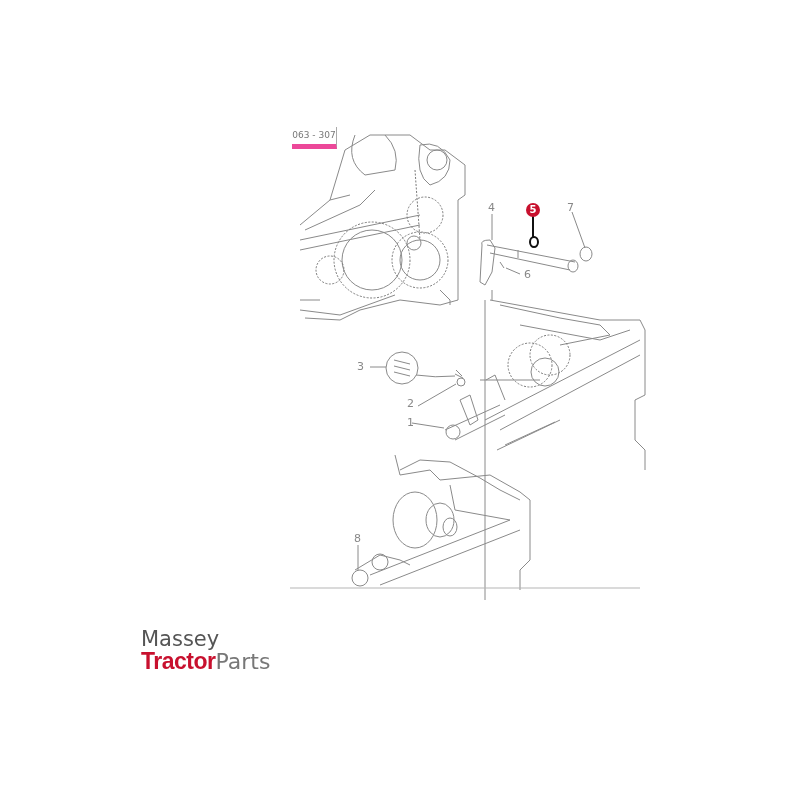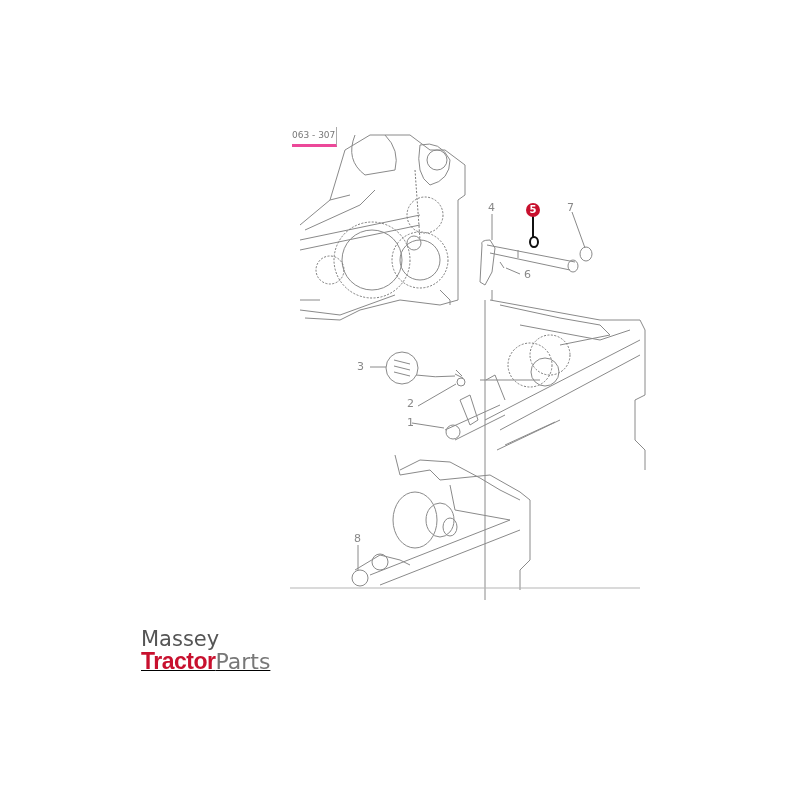--- a/index.html
+++ b/index.html
@@ -1,23 +1,23 @@
 <!DOCTYPE html>
 <html><head>
 <meta charset="utf-8">
 <style>
   html, body { margin: 0; padding: 0; background: #ffffff; }
   body { width: 800px; height: 800px; position: relative; overflow: hidden; font-family: "Liberation Sans", sans-serif; }
   .canvas { position: absolute; left: 0; top: 0; width: 800px; height: 800px; }
-  .ref-box { position: absolute; left: 292px; top: 127px; width: 44px; height: 17px; border-right: 1px solid #aaa; border-bottom: 3px solid #ec4899; font-size: 9px; color: #777; line-height: 17px; text-align: left; font-family: "DejaVu Sans", sans-serif; }
+  .ref-box { position: absolute; left: 292px; top: 127px; width: 44px; height: 17px; border-right: 1px solid #aaa; border-bottom: 5px solid #ec4899; font-size: 9px; color: #777; line-height: 17px; text-align: center; font-family: "DejaVu Sans", sans-serif; }
   .callout { position: absolute; font-size: 11px; color: #888; font-family: "DejaVu Sans", sans-serif; }
   .callout.hl { width: 14px; height: 14px; border-radius: 50%; background: #c8102e; color: #fff; font-weight: bold; font-size: 10px; text-align: center; line-height: 14px; }
   .logo { position: absolute; left: 141px; top: 629px; line-height: 1; }
   .logo .l1 { font-size: 21px; color: #555; letter-spacing: 0px; font-family: "DejaVu Sans", sans-serif; font-weight: normal; display: block; height: 20px; }
-  .logo .l2 { display: block; margin-top: 1px; text-decoration: underline; }
+  .logo .l2 { display: block; margin-top: 1px; }
   .logo .tractor { font-size: 23px; color: #c8102e; font-weight: bold; font-family: "Liberation Sans", sans-serif; letter-spacing: -0.5px; }
   .logo .parts { font-size: 22px; color: #777; font-family: "DejaVu Sans", sans-serif; }
   svg .ln { fill: none; stroke: #8a8a8a; stroke-width: 1; }
   svg .lt { fill: none; stroke: #b5b5b5; stroke-width: 1; }
   svg .dk { fill: none; stroke: #111; stroke-width: 2; }
   svg .gear { fill: none; stroke: #7a7a7a; stroke-width: 1; stroke-dasharray: 2 1.5; }
 </style>
 </head>
 <body>
 

